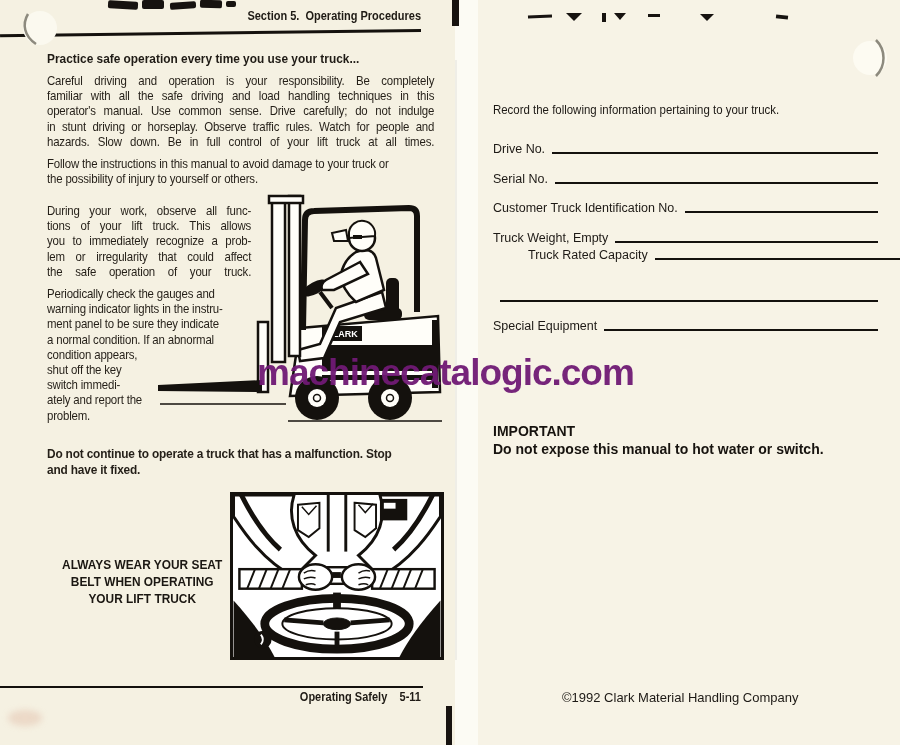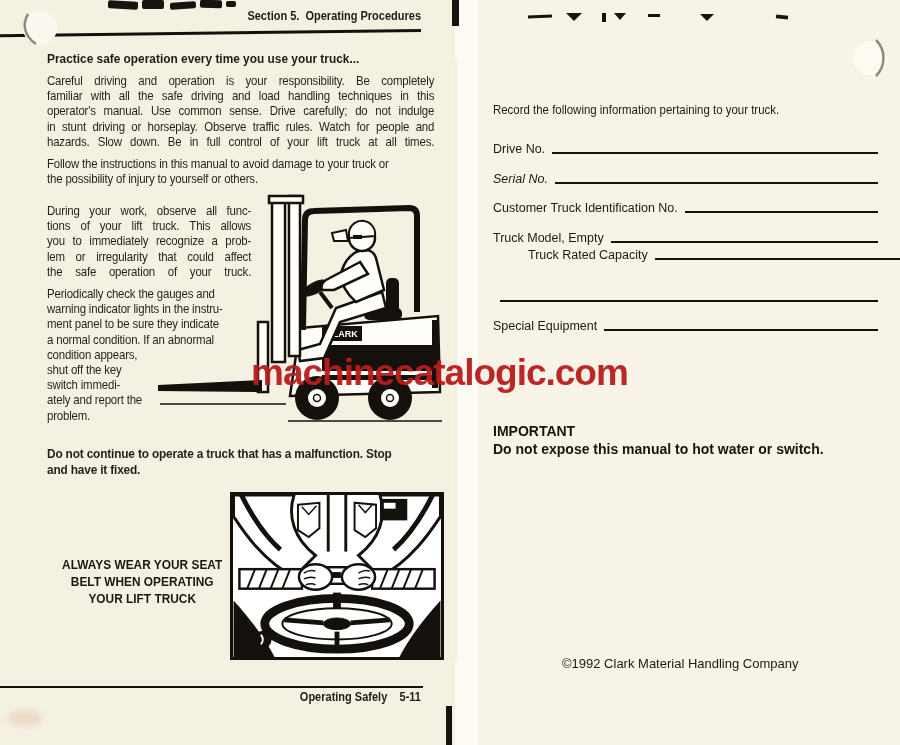--- a/index.html
+++ b/index.html
@@ -124,21 +124,21 @@
 
   <g>
     <rect x="122" y="6" width="13" height="162" fill="#fffef9" stroke="#14110d" stroke-width="2.5"></rect>
     <rect x="139" y="2" width="11" height="160" fill="#fffef9" stroke="#14110d" stroke-width="2.5"></rect>
     <rect x="119" y="2" width="34" height="7" fill="#fffef9" stroke="#14110d" stroke-width="2.5"></rect>
   </g>
 
   <path d="M153,136 L155,26 Q155,17 164,17 L259,14 Q267,14 267,22 L267,118" fill="none" stroke="#14110d" stroke-width="6"></path>
 </svg>
 
-<div class="watermark" style="color: #b91c1c;">machinecatalogic.com</div>
+<div class="watermark" style="color: #701a75; margin-left: 6px;">machinecatalogic.com</div>
 
 <div class="abs cond para b" style="left:47px;top:446px;width:460px;font-size:13.5px;line-height:16px;">Do not continue to operate a truck that has a malfunction. Stop
 and have it fixed.</div>
 
 <div class="abs cond caption" style="left:52px;top:556px;width:205px;">ALWAYS WEAR YOUR SEAT
 BELT WHEN OPERATING
 YOUR LIFT TRUCK</div>
 
 <div class="belt-frame">
   <svg width="208" height="162" viewBox="0 0 212 166">
@@ -203,48 +203,48 @@
 <div class="abs condR b" style="left:241px;top:690px;width:180px;text-align:right;font-size:12.5px;white-space:nowrap;">
   <span>Operating Safely</span><span style="display:inline-block;width:14px;"></span><span>5-11</span>
 </div>
 
 <div class="abs cond" style="left:493px;top:102px;font-size:13px;white-space:nowrap;color:#1d1915;">Record the following information pertaining to your truck.</div>
 
 <div class="frow" style="top:138px;">
   <span class="lbl">Drive No.</span>
   <span class="ln"></span>
 </div>
-<div class="frow" style="top:168px;font-style:italic;">
+<div class="frow" style="top:168px;">
   <span class="lbl">Serial No.</span>
   <span class="ln"></span>
 </div>
 <div class="frow" style="top:197px;align-items:flex-end;">
   <span class="lbl">Customer Truck Identification No.</span>
   <span class="ln"></span>
 </div>
 <div class="frow" style="top:227px;">
-  <span class="lbl">Truck Model, Empty</span>
+  <span class="lbl">Truck Weight, Empty</span>
   <span class="ln"></span>
 </div>
 <div class="frow" style="top:244px;margin-left:35px;">
   <span class="lbl">Truck Rated Capacity</span>
   <span class="ln"></span>
 </div>
 <div class="frow" style="top:286px;">
   <span class="ln"></span>
 </div>
 <div class="frow" style="top:315px;">
   <span class="lbl">Special Equipment</span>
   <span class="ln"></span>
 </div>
 
 <div class="abs b" style="left:493px;top:423px;font-size:14px;color:#17130f;">IMPORTANT</div>
 <div class="abs b" style="left:493px;top:441px;font-size:14px;color:#17130f;">Do not expose this manual to hot water or switch.</div>
 
-<div class="abs" style="left:562px;top:656px;font-size:13px;color:#1d1915;">©1992 Clark Material Handling Company</div>
+<div class="abs" style="left:562px;top:690px;font-size:13px;color:#1d1915;">©1992 Clark Material Handling Company</div>
 
 <div>
   <div class="smudge" style="left:108px;top:1px;width:30px;height:8px;transform:rotate(3deg);border-radius:2px;"></div>
   <div class="smudge" style="left:142px;top:0;width:22px;height:9px;border-radius:2px;"></div>
   <div class="smudge" style="left:170px;top:2px;width:26px;height:7px;transform:rotate(-4deg);border-radius:2px;"></div>
   <div class="smudge" style="left:200px;top:0;width:22px;height:8px;transform:rotate(2deg);border-radius:2px;"></div>
   <div class="smudge" style="left:226px;top:1px;width:10px;height:6px;border-radius:2px;"></div>
 </div>
 <div>
   <div class="smudge" style="left:528px;top:15px;width:24px;height:3px;transform:rotate(-2deg);"></div>

